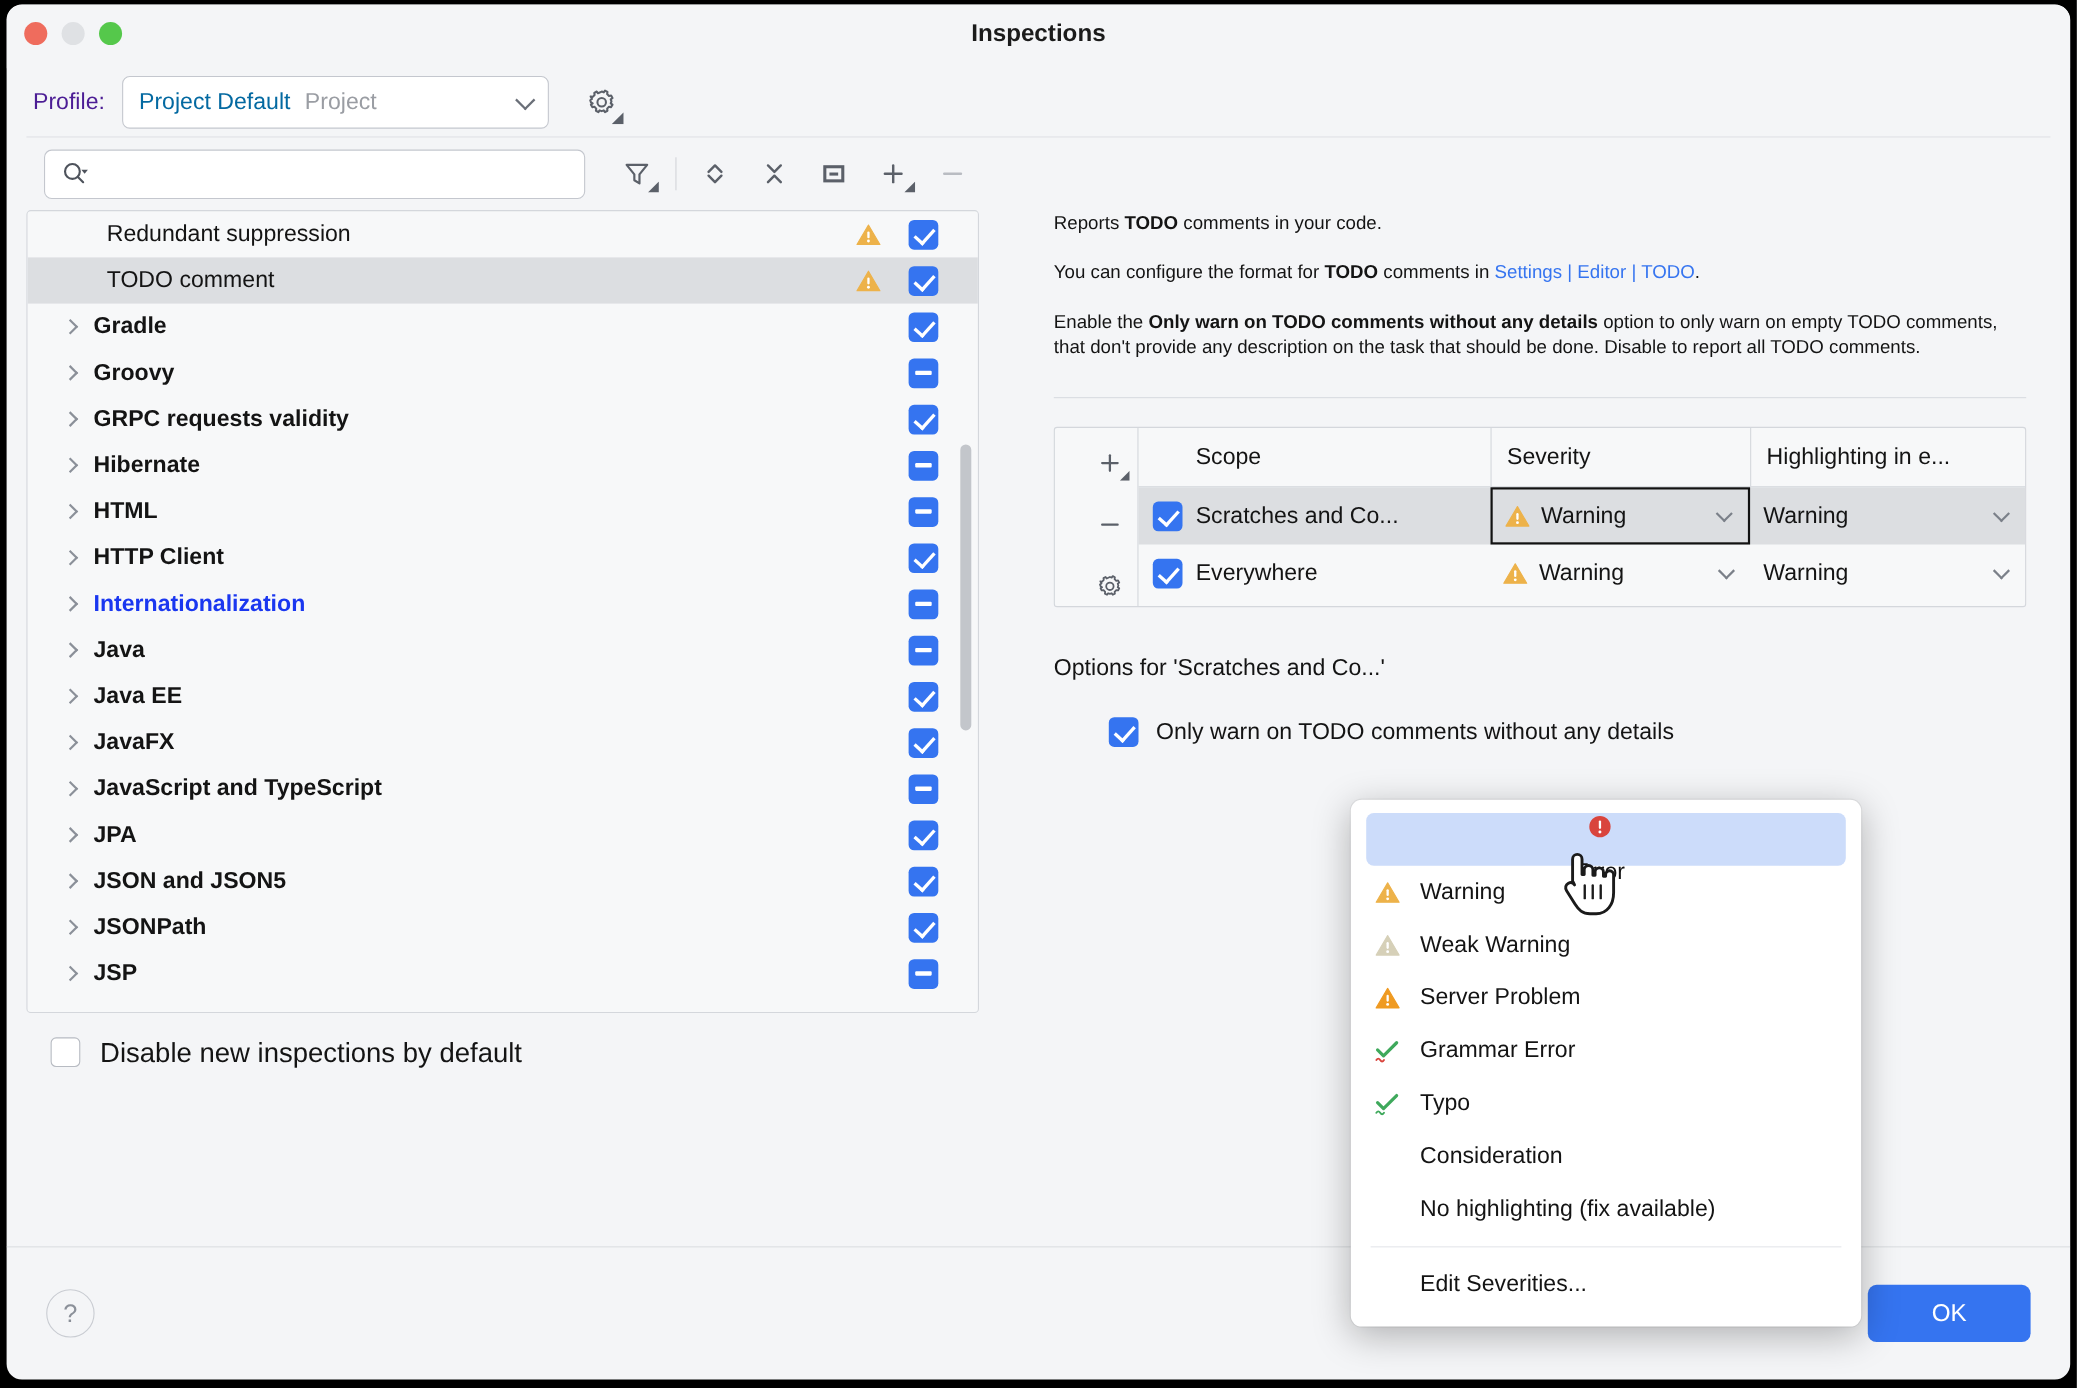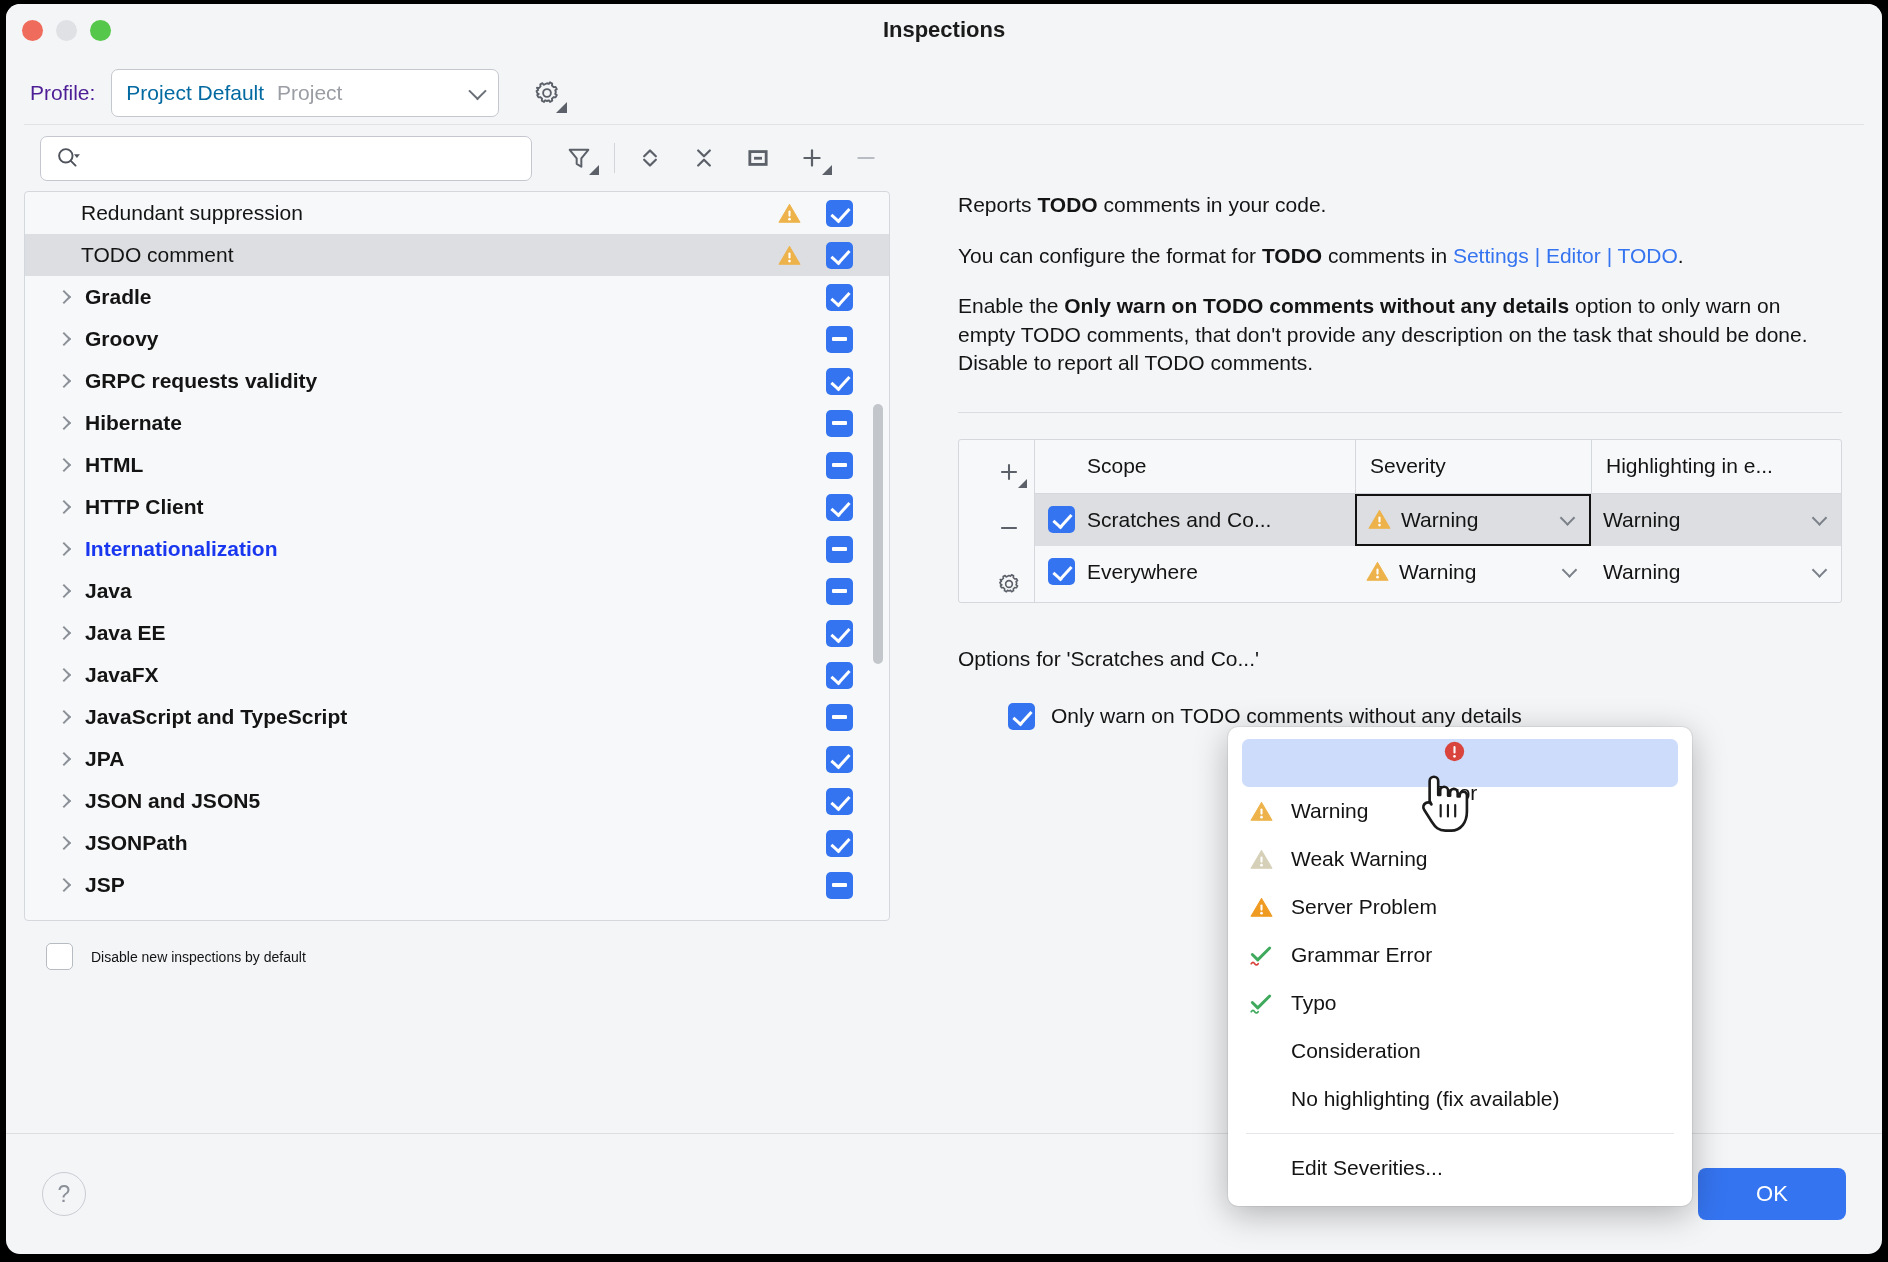--- a/index.html
+++ b/index.html
@@ -168,21 +168,21 @@
     width: 10px; height: 10px;
     border-right: 2.3px solid #8b9099;
     border-top: 2.3px solid #8b9099;
     transform: rotate(45deg);
   }
   .tree-label {
     font-size: 21px;
     color: #141414;
   }
   .tree-label.group { font-weight: bold; }
-  .tree-label.leaf  { margin-left: 22px; }
+  .tree-label.leaf  { margin-left: 38px; }
   .tree-label.i18n  { font-weight: bold; color: #1a37f0; }
   .row-right {
     position: absolute;
     right: 0; top: 0; bottom: 0;
     display: flex;
     align-items: center;
     gap: 0;
     padding-right: 28px;
   }
   .warn-slot { width: 56px; display:flex; align-items:center; justify-content:center; }
@@ -227,21 +227,21 @@
   }
 
   
   .right-panel {
     flex: 1;
     padding-left: 68px;
     padding-right: 22px;
     position: relative;
   }
   .desc p {
-    font-size: 21px;
+    font-size: 17px;
     line-height: 1.36;
     color: #141414;
     margin-bottom: 22px;
   }
   .desc b { font-weight: bold; }
   .lnk { color: #3574f0; }
   .lnk-sep { color: #3574f0; }
 
   .desc-sep {
     height: 1px;
@@ -325,24 +325,23 @@
     display: flex;
     align-items: center;
     gap: 16px;
     font-size: 21px;
     color: #141414;
   }
 
   
   .disable-row {
     display: flex;
-    align-items: center;
     gap: 18px;
     padding: 22px 0 0 40px;
-    font-size: 14px;
+    font-size: 25px;
     color: #141414;
   }
   .disable-row .cb.empty { width: 27px; height: 27px; border-radius: 5px; }
 
   .footer-sep {
     position: absolute;
     left: 0; right: 0;
     bottom: 120px;
     height: 1px;
     background: #dcdee2;

